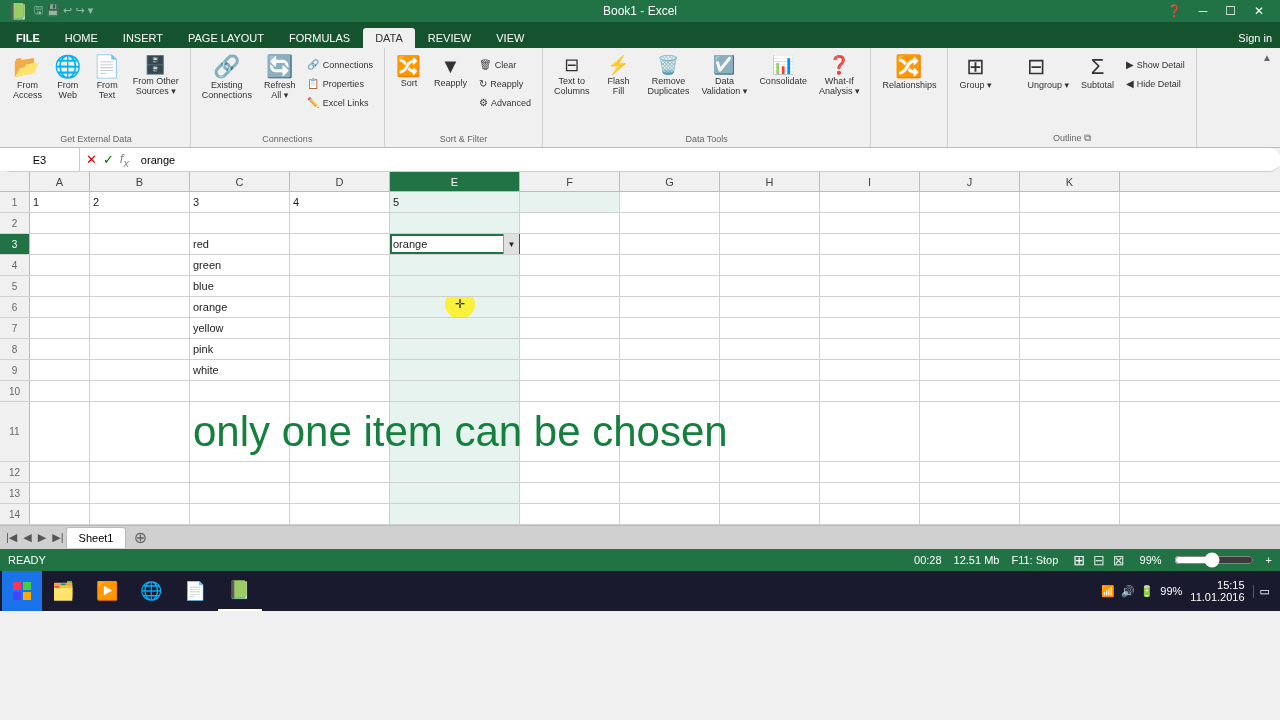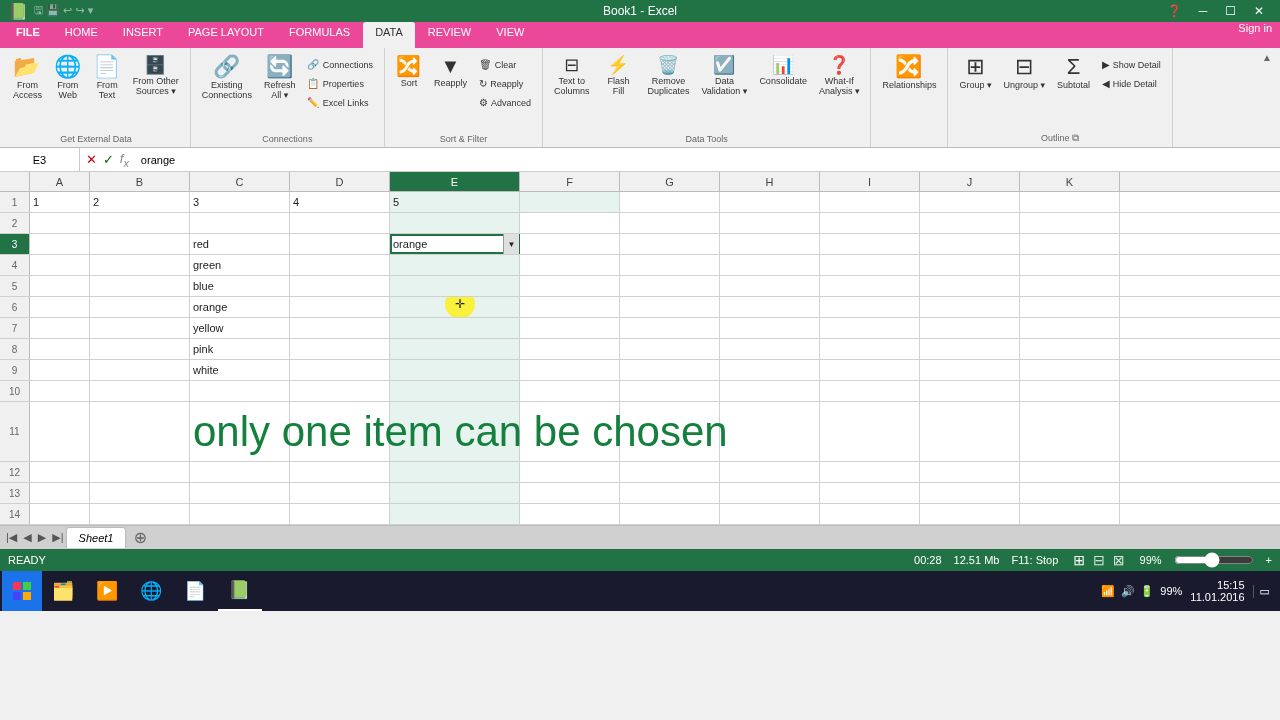--- a/index.html
+++ b/index.html
@@ -15,22 +15,23 @@
       padding: 0 8px;
       color: white;
     }
     .title-bar-left { display: flex; align-items: center; gap: 6px; }
     .title-bar-title { flex: 1; text-align: center; font-size: 12px; color: white; position: absolute; left: 50%; transform: translateX(-50%); }
     .title-bar-controls { display: flex; gap: 2px; }
 
     
     .ribbon-tabs {
       height: 26px;
-      background: #ec4899;
-      display: flex;
+      background: #14532d;
+      display: flex;
+      align-items: flex-end;
       padding-left: 4px;
       color: white;
       font-size: 11px;
     }
     .ribbon-tab {
       padding: 4px 12px;
       cursor: pointer;
       border-radius: 3px 3px 0 0;
       margin-right: 1px;
       color: white;
@@ -93,20 +94,21 @@
     .rb-col { display: flex; flex-direction: column; gap: 1px; }
 
     
     .formula-bar {
       height: 24px;
       background: white;
       border-bottom: 1px solid #ccc;
       display: flex;
       align-items: center;
       gap: 0;
+      border-radius: 11px;
     }
     .name-box {
       width: 80px;
       height: 100%;
       border: none;
       border-right: 1px solid #ccc;
       padding: 0 4px;
       font-size: 11px;
       text-align: center;
       outline: none;
@@ -211,21 +213,20 @@
       padding: 0 12px;
       background: #f0f0f0;
       border: 1px solid #bbb;
       border-bottom: none;
       border-radius: 3px 3px 0 0;
       font-size: 11px;
       display: flex;
       align-items: center;
       cursor: pointer;
       margin-right: 2px;
-      font-style: italic;
     }
     .sheet-tab.active { background: white; }
     .sheet-tab-add {
       width: 24px;
       height: 21px;
       display: flex;
       align-items: center;
       justify-content: center;
       cursor: pointer;
       font-size: 16px;
@@ -435,21 +436,21 @@
   </div>
 
   <div class="ribbon-group">
     <div class="ribbon-group-content">
       <div class="rb-btn rb-btn-large">
         <span class="icon" style="font-size:22px;">⊞</span>
         <span style="font-size:9px;">Group ▾</span>
       </div>
       <div class="rb-btn rb-btn-large">
         <span class="icon" style="font-size:22px;">⊟</span>
-        <span style="font-size:9px;">Ungroup ▾</span>
+        <span style="font-size:9px;margin-left:24px;">Ungroup ▾</span>
       </div>
       <div class="rb-btn rb-btn-large">
         <span class="icon" style="font-size:22px;">Σ</span>
         <span style="font-size:9px;">Subtotal</span>
       </div>
       <div class="rb-col" style="justify-content:center; gap:2px; margin-top:4px;">
         <div class="rb-btn-small">
             <span>▶</span>
             <span style="font-size:9px;">Show Detail</span>
           </div>

